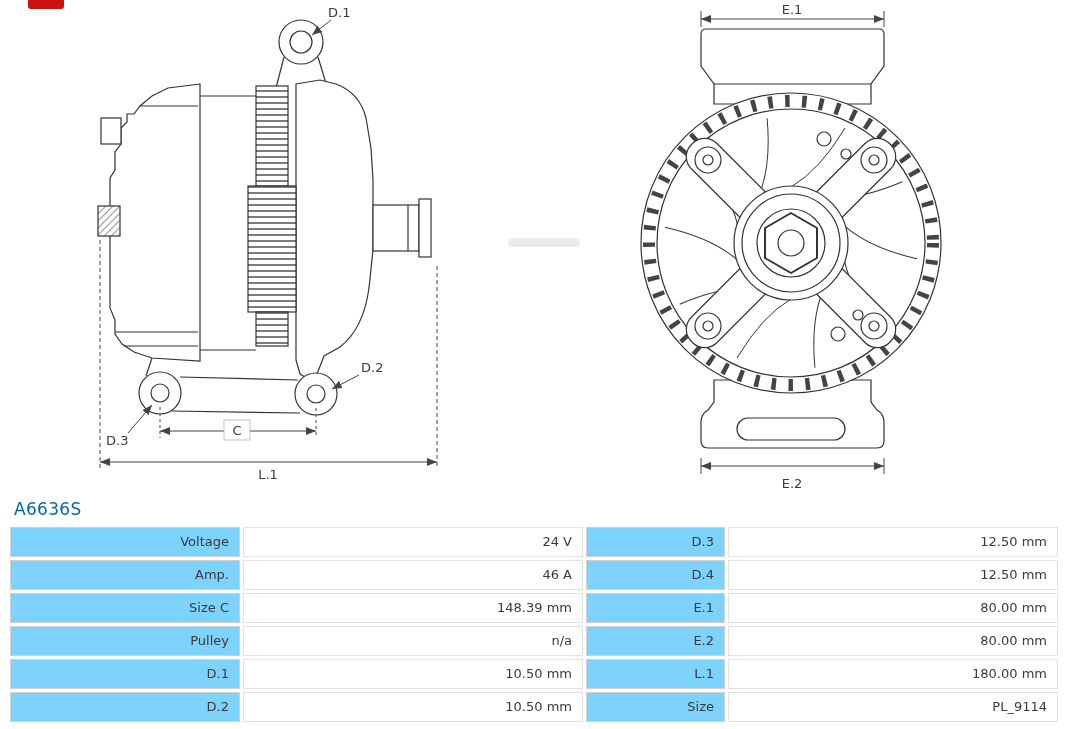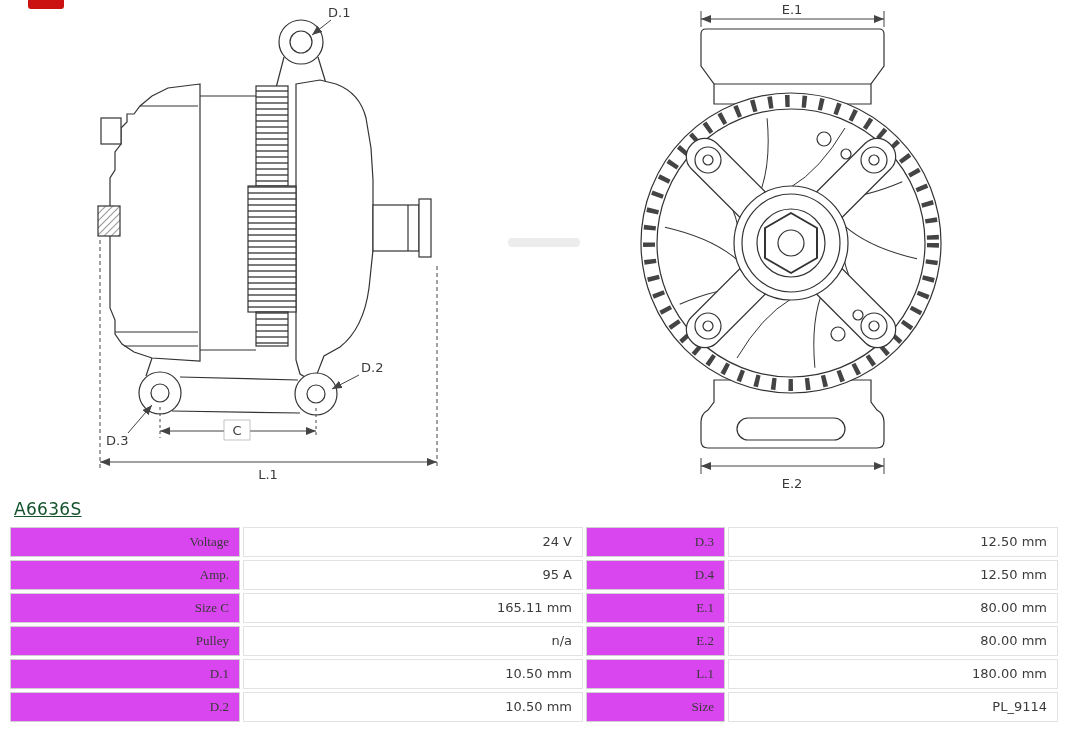--- a/index.html
+++ b/index.html
@@ -7,28 +7,28 @@
     font-family:"DejaVu Sans","Liberation Sans",sans-serif; color:#3a3a3a; }
   body { position:relative; overflow:hidden; }
 
   .brand-logo { position:absolute; top:0; left:28px; width:36px; height:9px;
     background:#cc1111; border-radius:0 0 3px 3px; }
 
   .diagram-wrap { position:absolute; top:0; left:0; width:1080px; height:500px; }
   svg text { font-size:13px; fill:#3a3a3a; stroke:none; font-family:inherit; }
 
   .part-number { position:absolute; top:499px; left:14px; font-size:17px;
-    font-weight:400; color:#14532d; letter-spacing:.3px;text-decoration:underline; }
+    font-weight:400; color:#0369a1; letter-spacing:.3px; }
 
   .spec-table { position:absolute; top:527px; left:10px; width:1048px;
     display:grid; grid-template-columns:230px 340px 139px 330px; gap:3px; }
   .spec-row { display:contents; }
   .cell { height:30px; line-height:28px; font-size:13px; text-align:right;
     padding-right:10px; white-space:nowrap; }
-  .cell.lbl { background:#d946ef; border:1px solid #d0d0d0;font-family:Liberation Serif, serif; }
+  .cell.lbl { background:#7dd3fc; border:1px solid #d0d0d0; }
   .cell.val { background:#ffffff; border:1px solid #e2e2e2; }
 </style>
 </head>
 <body>
 
 <div class="brand-logo"></div>
 
 <div class="diagram-wrap">
 <svg width="1080" height="500" viewBox="0 0 1080 500">
   <defs>
@@ -165,27 +165,27 @@
 
 <div class="spec-table">
   <div class="spec-row">
     <div class="cell lbl">Voltage</div>
     <div class="cell val">24 V</div>
     <div class="cell lbl">D.3</div>
     <div class="cell val">12.50 mm</div>
   </div>
   <div class="spec-row">
     <div class="cell lbl">Amp.</div>
-    <div class="cell val">95 A</div>
+    <div class="cell val">46 A</div>
     <div class="cell lbl">D.4</div>
     <div class="cell val">12.50 mm</div>
   </div>
   <div class="spec-row">
     <div class="cell lbl">Size C</div>
-    <div class="cell val">165.11 mm</div>
+    <div class="cell val">148.39 mm</div>
     <div class="cell lbl">E.1</div>
     <div class="cell val">80.00 mm</div>
   </div>
   <div class="spec-row">
     <div class="cell lbl">Pulley</div>
     <div class="cell val">n/a</div>
     <div class="cell lbl">E.2</div>
     <div class="cell val">80.00 mm</div>
   </div>
   <div class="spec-row">

